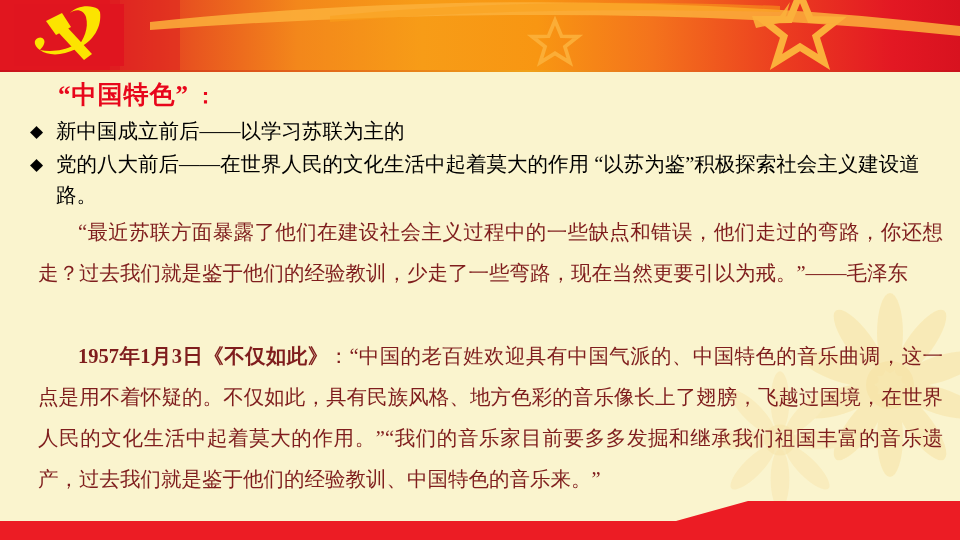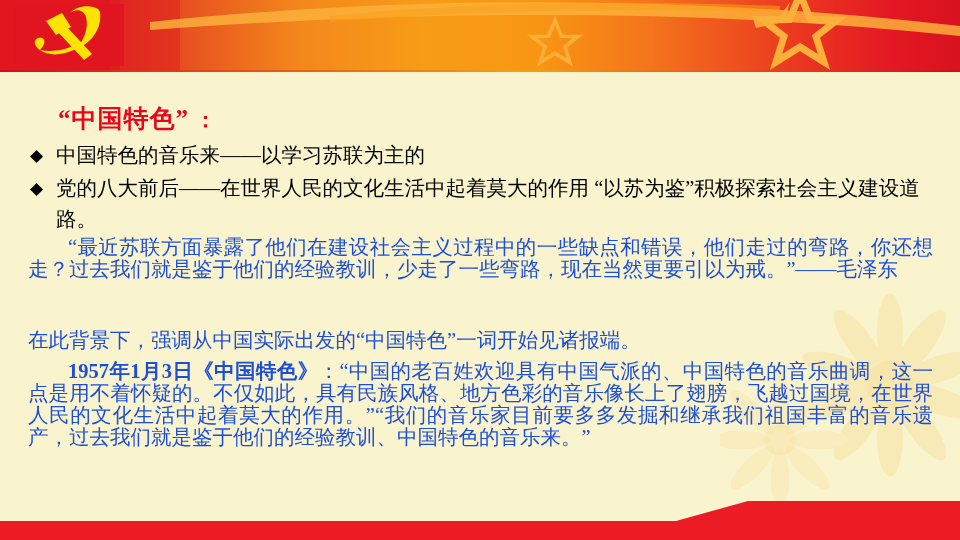--- a/index.html
+++ b/index.html
@@ -35,21 +35,21 @@
   .emblem{position:absolute;left:14px;top:4px;width:110px;height:62px;}
   .header-bottom-line{
     position:absolute;left:0;top:70px;width:960px;height:3px;
     background:linear-gradient(90deg,#C9101C 0%,#E0601B 30%,#F0A21A 55%,#E2461F 80%,#C9101C 100%);
   }
 
   
   .footer{position:absolute;left:0;bottom:0;width:960px;height:46px;}
 
   
-  .content{position:absolute;left:0;top:72px;width:764px;height:430px;margin-top:24px;}
+  .content{position:absolute;left:0;top:72px;width:764px;height:430px;}
 
   .title{
     position:absolute;left:58px;top:6px;
     color:#E8061B;font-weight:bold;font-size:25px;letter-spacing:1px;
     white-space:nowrap;
   }
   .title .colon{font-size:21px;padding-left:6px;}
 
   .bullet-list{position:absolute;left:30px;top:44px;width:915px;}
   .bullet-row{
@@ -57,22 +57,22 @@
     color:#000000;font-size:20.5px;line-height:31px;
     margin-bottom:2px;
   }
   .bullet-mark{
     flex:0 0 auto;width:26px;font-size:17px;line-height:31px;color:#000;
     text-align:left;
   }
   .bullet-text{flex:1 1 auto;}
 
   .para{
-    position:absolute;left:28px;width:905px;
-    color:#1d4ed8;font-size:20.5px;line-height:22px;
+    position:absolute;left:38px;width:905px;
+    color:#7f1d1d;font-size:20.5px;line-height:41px;
     text-align:justify;
   }
   .para .indent{display:inline-block;width:40px;}
   .para.p-quote{top:140px;}
   .para.p-context{top:233px;}
   .para.p-news{top:264px;}
   .bold-date{font-weight:bold;}
 </style>
 </head>
 <body>
@@ -166,33 +166,32 @@
 
   <div class="content">
 
     <div class="title">
       <span>“中国特色”</span><span class="colon">：</span>
     </div>
 
     <div class="bullet-list">
       <div class="bullet-row">
         <span class="bullet-mark">◆</span>
-        <span class="bullet-text">中国特色的音乐来——以学习苏联为主的</span>
+        <span class="bullet-text">新中国成立前后——以学习苏联为主的</span>
       </div>
       <div class="bullet-row">
         <span class="bullet-mark">◆</span>
         <span class="bullet-text">党的八大前后——在世界人民的文化生活中起着莫大的作用 “以苏为鉴”积极探索社会主义建设道路。</span>
       </div>
     </div>
 
     <div class="para p-quote"><span class="indent"></span><span>“最近苏联方面暴露了他们在建设社会主义过程中的一些缺点和错误，他们走过的弯路，你还想走？过去我们就是鉴于他们的经验教训，少走了一些弯路，现在当然更要引以为戒。”——毛泽东</span></div>
 
-    <div class="para p-context"><span>在此背景下，强调从中国实际出发的“中国特色”一词开始见诸报端。</span></div>
 
-    <div class="para p-news"><span class="indent"></span><span class="bold-date">1957年1月3日《中国特色》</span><span>：“中国的老百姓欢迎具有中国气派的、中国特色的音乐曲调，这一点是用不着怀疑的。不仅如此，具有民族风格、地方色彩的音乐像长上了翅膀，飞越过国境，在世界人民的文化生活中起着莫大的作用。”“我们的音乐家目前要多多发掘和继承我们祖国丰富的音乐遗产，过去我们就是鉴于他们的经验教训、中国特色的音乐来。”</span></div>
+    <div class="para p-news"><span class="indent"></span><span class="bold-date">1957年1月3日《不仅如此》</span><span>：“中国的老百姓欢迎具有中国气派的、中国特色的音乐曲调，这一点是用不着怀疑的。不仅如此，具有民族风格、地方色彩的音乐像长上了翅膀，飞越过国境，在世界人民的文化生活中起着莫大的作用。”“我们的音乐家目前要多多发掘和继承我们祖国丰富的音乐遗产，过去我们就是鉴于他们的经验教训、中国特色的音乐来。”</span></div>
 
   </div>
 
   <svg class="footer" viewBox="0 0 960 46" preserveAspectRatio="none">
     <path d="M0 27 L676 27 L748 7 L960 7 L960 46 L0 46 Z" fill="#EC1C24"></path>
   </svg>
 
 </div>
 
 </body></html>

